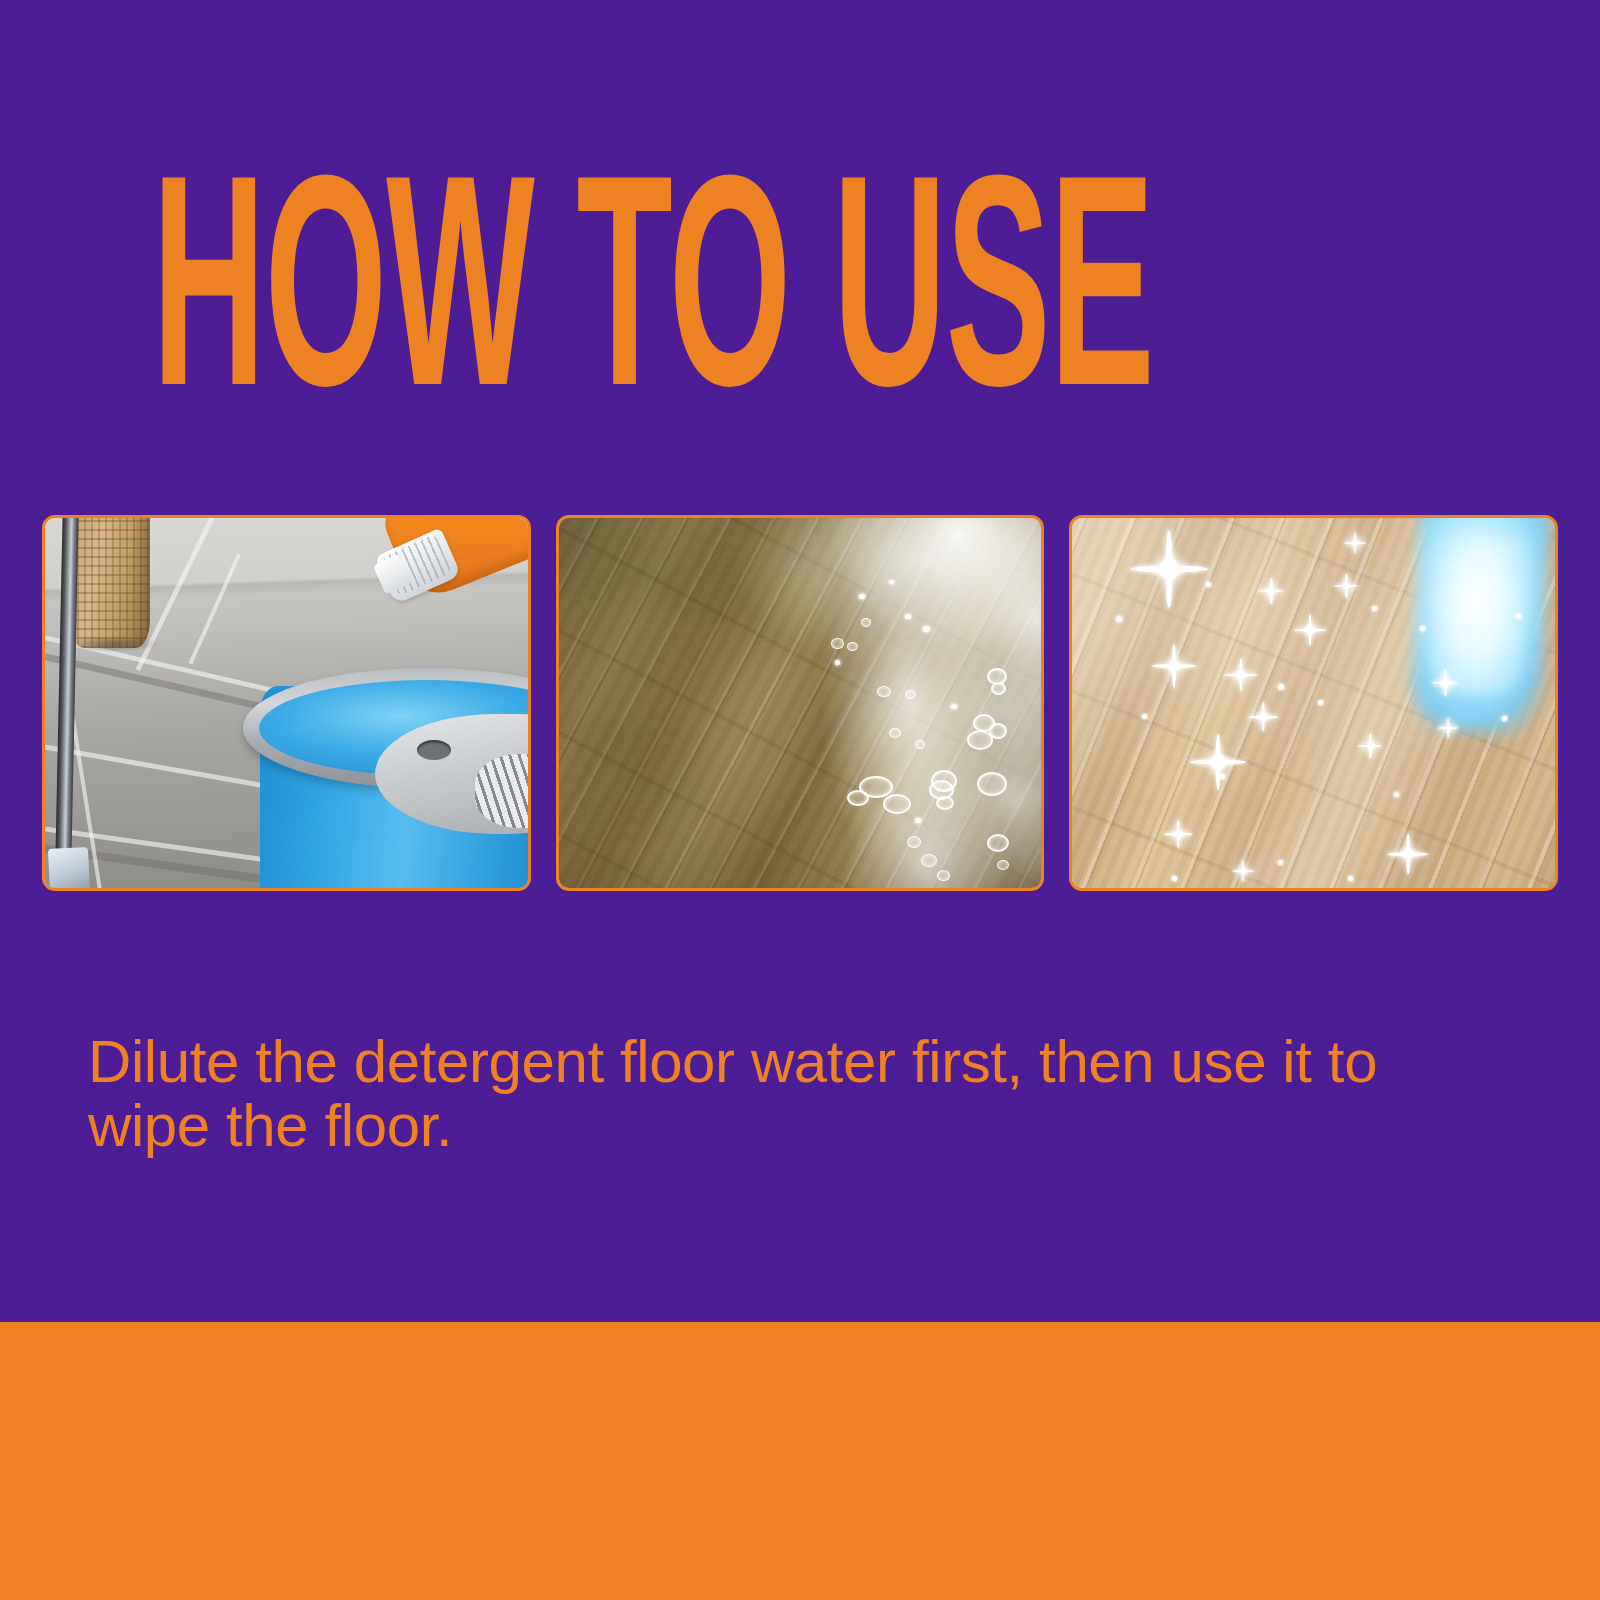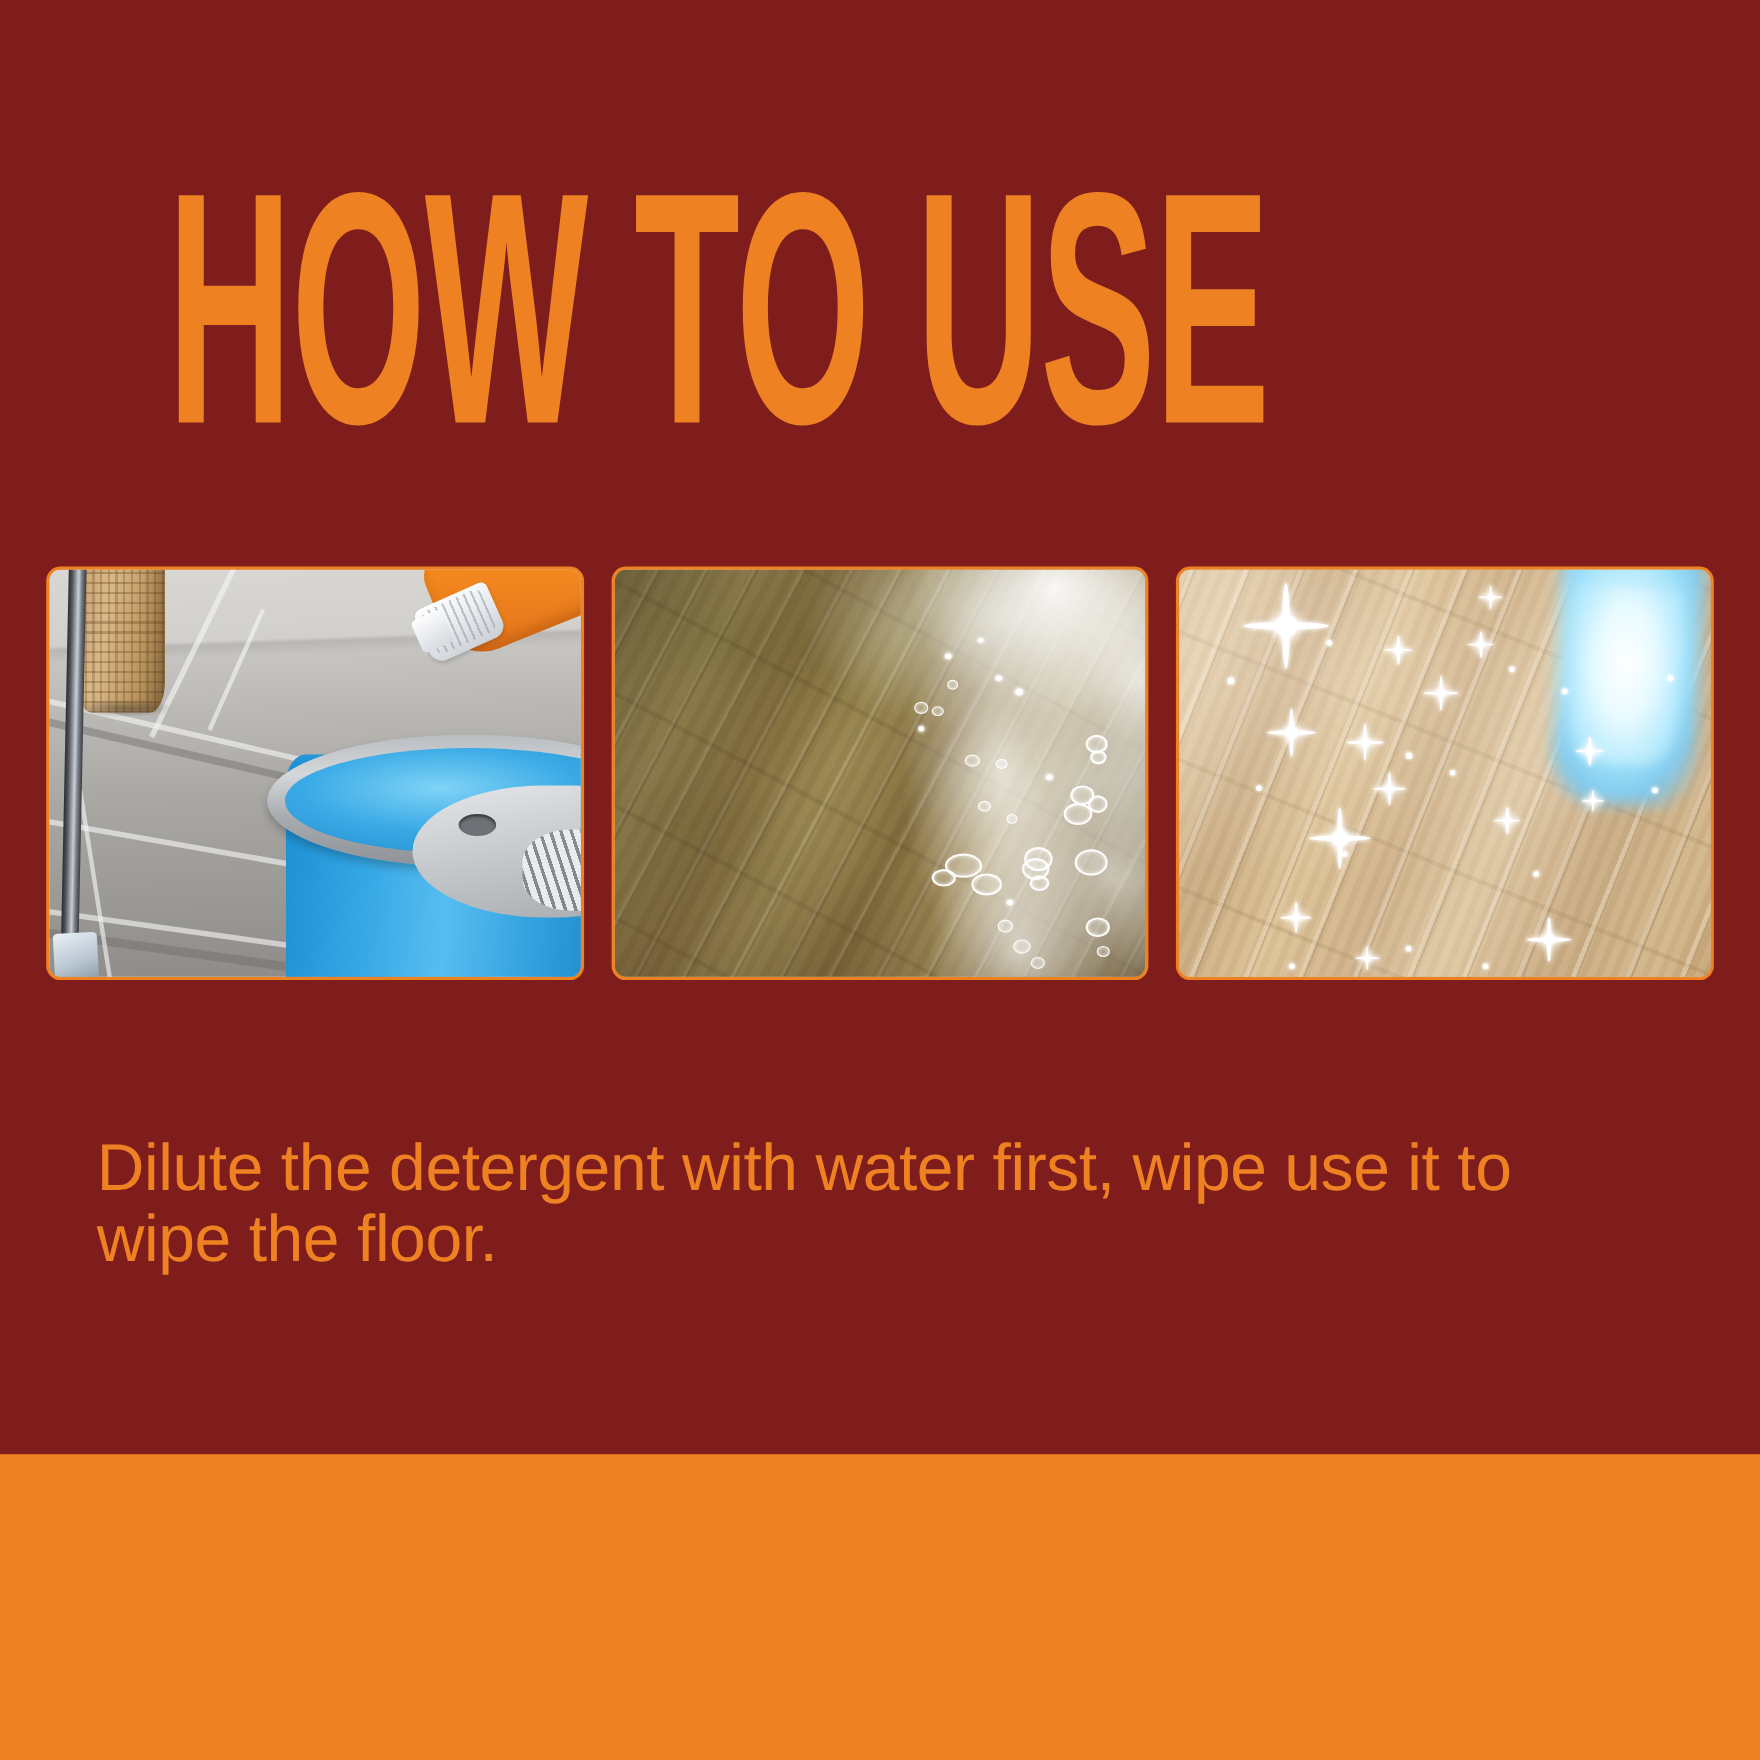--- a/index.html
+++ b/index.html
@@ -7,21 +7,21 @@
   html, body {
     width:1600px; height:1600px;
     background:#ffffff;
     font-family:"Liberation Sans", sans-serif;
     overflow:hidden;
   }
 
   #page {
     position:relative;
     width:1600px; height:1600px;
-    background:#7f1d1d;
+    background:#4c1d95;
   }
 
   
   #title {
     position:absolute;
     left:152px;
     top:150px;
     width:1300px;
     height:260px;
     color:#ee8223;
@@ -496,19 +496,19 @@
         <div class="pdot" style="left:206px; top:342px; width:5px; height:5px;"></div>
         <div class="pdot" style="left:276px; top:358px; width:5px; height:5px;"></div>
         <div class="pdot" style="left:100px; top:358px; width:5px; height:5px;"></div>
         <div class="pdot" style="left:430px; top:198px; width:5px; height:5px;"></div>
       </div>
     </div>
 
   </div>
 
   <div id="caption">
-    <span>Dilute the detergent with water first, wipe use it</span>
+    <span>Dilute the detergent floor water first, then use it</span>
     <span>to wipe the floor.</span>
   </div>
 
   <div id="bottom-bar"></div>
 
 </div>
 
 </body></html>

